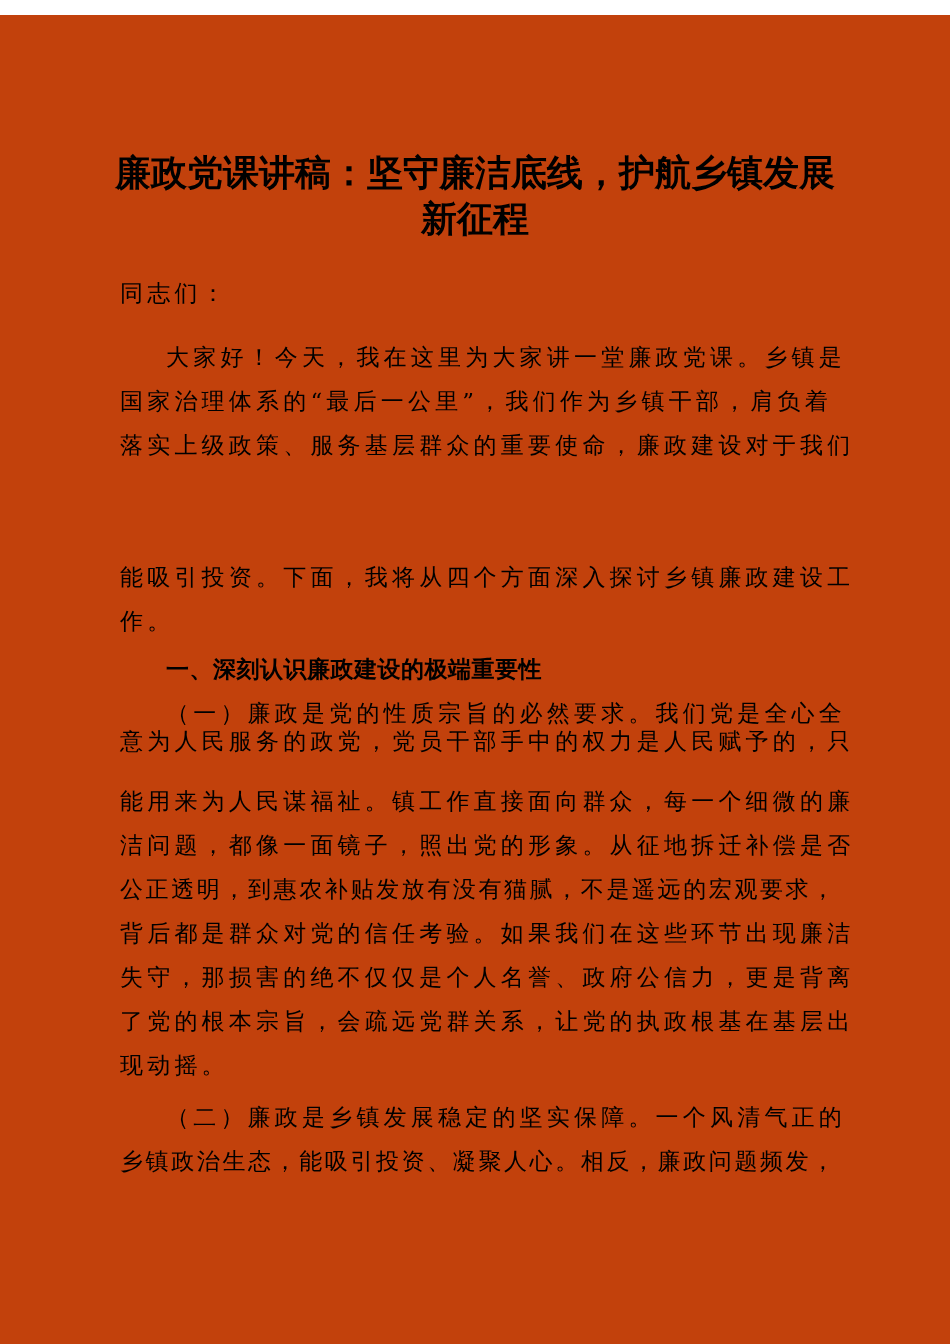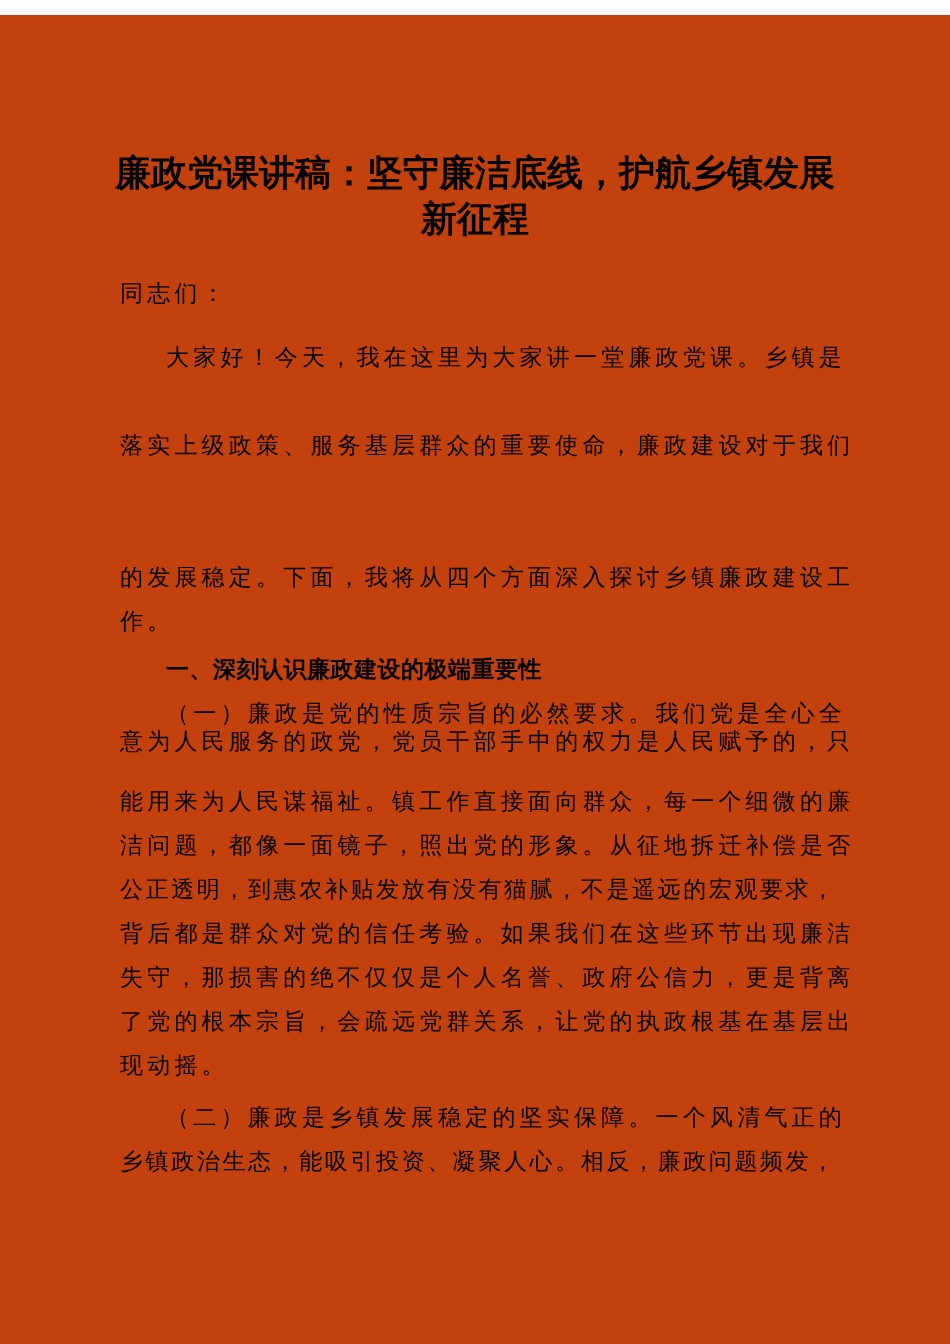--- a/index.html
+++ b/index.html
@@ -14,22 +14,23 @@
 
 <div class="page">
   <div class="title">
     <div>廉政党课讲稿：坚守廉洁底线，护航乡镇发展</div>
     <div>新征程</div>
   </div>
 
   <div class="line" style="top:256px;">同志们：</div>
 
   <div class="line" style="top:320px; left:166px;">大家好！今天，我在这里为大家讲一堂廉政党课。乡镇是</div>
+  <div class="line" style="top:364px;">国家治理体系的“最后一公里”，我们作为乡镇干部，肩负着</div>
   <div class="line" style="top:408px;">落实上级政策、服务基层群众的重要使命，廉政建设对于我们</div>
-  <div class="line" style="top:540px;">的发展稳定。下面，我将从四个方面深入探讨乡镇廉政建设工</div>
+  <div class="line" style="top:540px;">能吸引投资。下面，我将从四个方面深入探讨乡镇廉政建设工</div>
   <div class="line" style="top:584px;">作。</div>
 
   <div class="line heading" style="top:632px; left:166px;">一、深刻认识廉政建设的极端重要性</div>
 
   <div class="line" style="top:676px; left:166px;">（一）廉政是党的性质宗旨的必然要求。我们党是全心全</div>
   <div class="line" style="top:704px;">意为人民服务的政党，党员干部手中的权力是人民赋予的，只</div>
   <div class="line" style="top:764px;">能用来为人民谋福祉。镇工作直接面向群众，每一个细微的廉</div>
   <div class="line" style="top:808px;">洁问题，都像一面镜子，照出党的形象。从征地拆迁补偿是否</div>
   <div class="line" style="top:852px; letter-spacing:2.6px;">公正透明，到惠农补贴发放有没有猫腻，不是遥远的宏观要求，</div>
   <div class="line" style="top:896px;">背后都是群众对党的信任考验。如果我们在这些环节出现廉洁</div>

